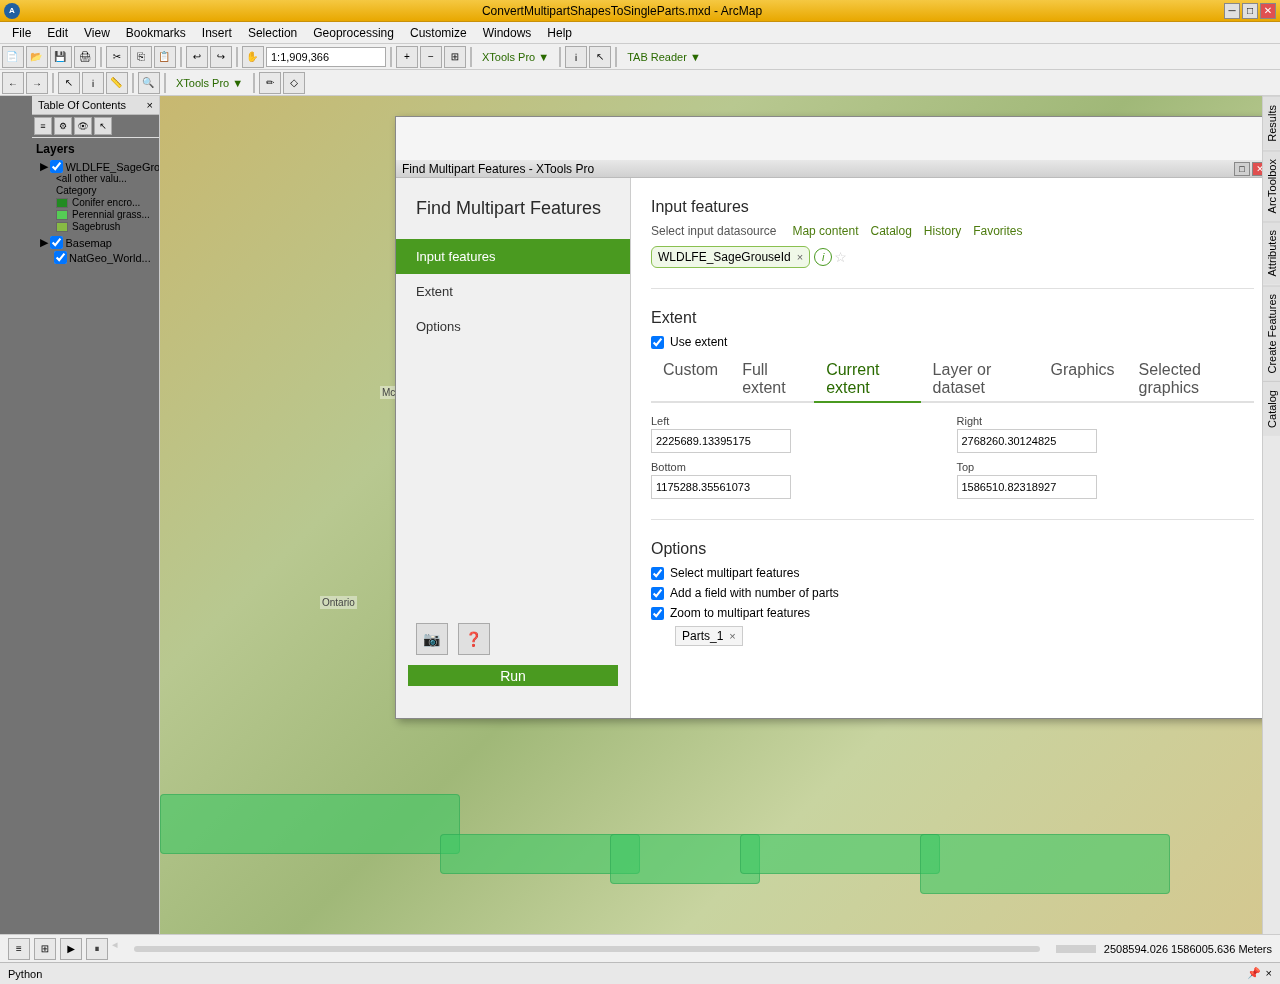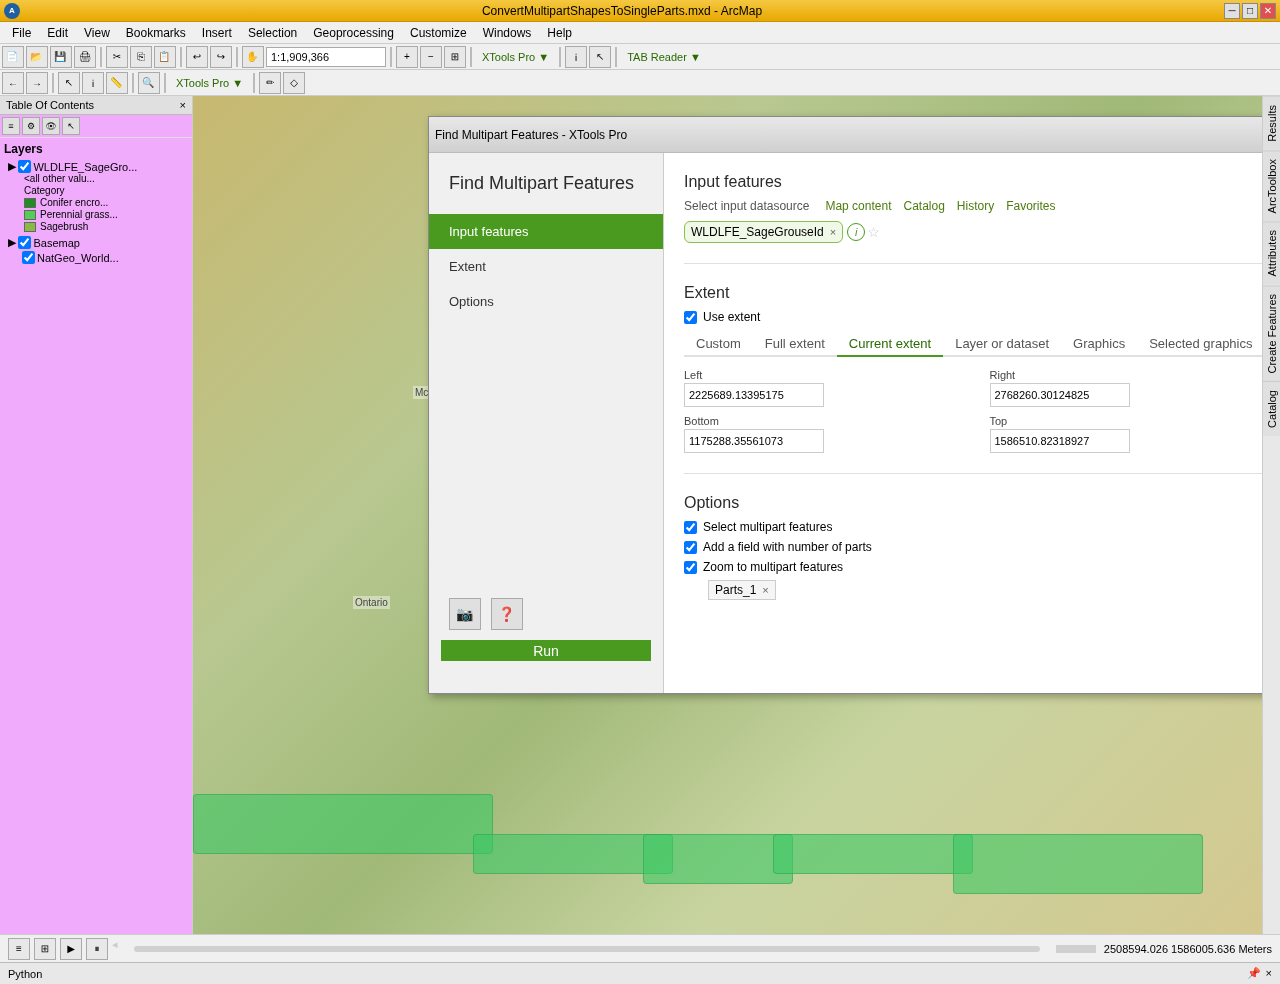--- a/index.html
+++ b/index.html
@@ -36,26 +36,27 @@
     .toolbar { background: #f0f0f0; height: 26px; border-bottom: 1px solid #ccc; display: flex; align-items: center; padding: 0 2px; gap: 2px; flex-wrap: nowrap; overflow: hidden; }
     .toolbar-btn { width: 22px; height: 22px; background: #e8e8e8; border: 1px solid #aaa; display: flex; align-items: center; justify-content: center; cursor: pointer; font-size: 10px; }
     .toolbar-sep { width: 2px; height: 20px; background: #bbb; margin: 0 2px; }
     .toolbar-input { height: 20px; border: 1px solid #aaa; padding: 0 4px; font-size: 11px; width: 120px; background: white; }
 
     
     .main-area { display: flex; height: calc(984px - 22px - 22px - 26px - 26px - 28px - 22px); position: relative; }
 
     
     .toc-panel {
-      width: 193px;
-      background: #f0abfc;
+      width: 160px;
+      background: #737373;
       border-right: 1px solid #ccc;
       display: flex;
       flex-direction: column;
       height: 100%;
+      padding-left: 32px;
     }
     .toc-header {
       background: #e0e0e0;
       border-bottom: 1px solid #bbb;
       padding: 3px 6px;
       font-size: 11px;
       display: flex;
       align-items: center;
       justify-content: space-between;
     }
@@ -101,26 +102,27 @@
       width: 880px;
       background: #f5f5f5;
       border: 1px solid #888;
       box-shadow: 3px 3px 8px rgba(0,0,0,0.3);
       pointer-events: all;
       display: flex;
       flex-direction: column;
     }
     .dialog-titlebar {
       background: linear-gradient(to bottom, #e8e8e8, #d0d0d0);
-      height: 36px;
+      height: 18px;
       display: flex;
       align-items: center;
       justify-content: space-between;
       padding: 8px 6px;
       border-bottom: 1px solid #bbb;
+      margin-top: 43px;
     }
     .dialog-controls { display: flex; gap: 2px; }
     .dialog-btn { width: 16px; height: 14px; background: #d0d0d0; border: 1px solid #888; font-size: 9px; display: flex; align-items: center; justify-content: center; cursor: pointer; }
     .dialog-btn.close-btn { background: #e05050; color: white; }
 
     .dialog-body { display: flex; height: 540px; }
 
     
     .nav-panel {
       width: 235px;
@@ -211,21 +213,21 @@
     .extent-checkbox { margin: 0; }
 
     
     .extent-tabs {
       display: flex;
       border-bottom: 2px solid #e0e0e0;
       margin-bottom: 12px;
     }
     .ext-tab {
       padding: 4px 12px;
-      font-size: 13px;
+      font-size: 16px;
       cursor: pointer;
       color: #555;
       border-bottom: 2px solid transparent;
       margin-bottom: -2px;
     }
     .ext-tab.active {
       color: #2a6a00;
       border-bottom: 2px solid #4a9a20;
     }
 

